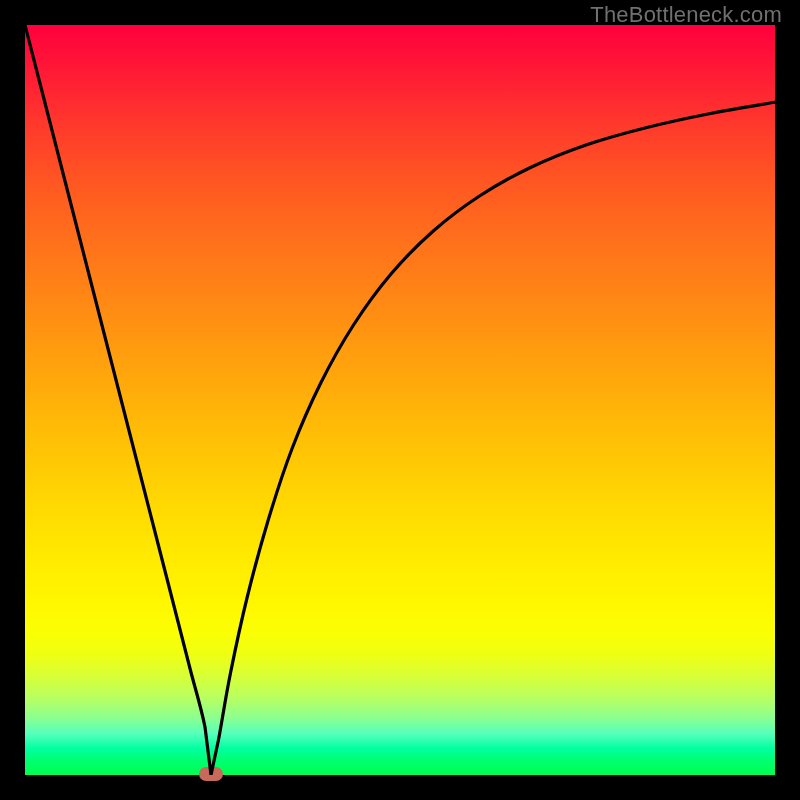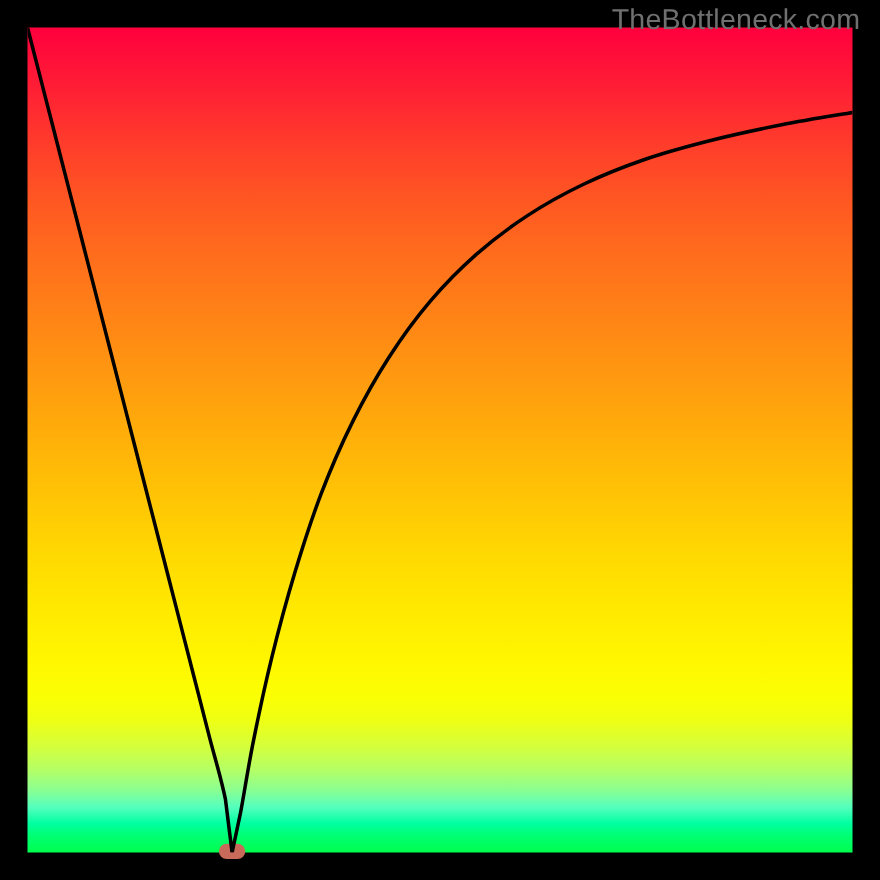--- a/index.html
+++ b/index.html
@@ -15,21 +15,21 @@
     position: relative;
     width: 800px;
     height: 800px;
     background: #000;
   }
   .watermark {
     position: absolute;
     top: 2px;
     right: 18px;
     color: #707070;
-    font-size: 26px;
+    font-size: 22px;
     font-weight: 400;
     letter-spacing: 0.2px;
     z-index: 20;
   }
   .plot-area {
     position: absolute;
     left: 25px;
     top: 25px;
     width: 750px;
     height: 750px;

